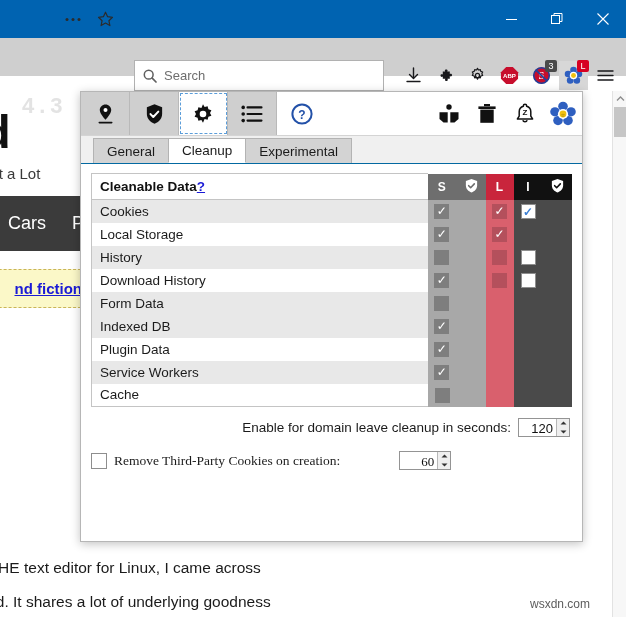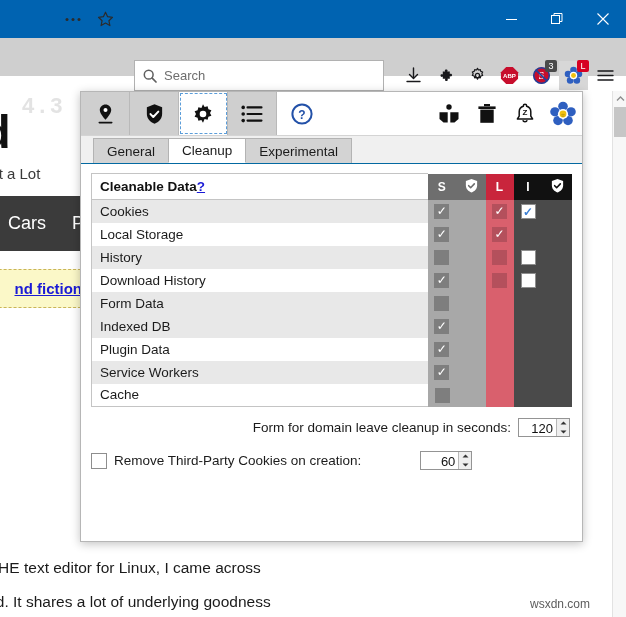--- a/index.html
+++ b/index.html
@@ -325,21 +325,21 @@
   .cb.dimcheck.red { background: #b4505c; color: #ffffff; }
 
   
   .optrow {
     display: flex; align-items: center;
     margin-top: 11px;
     font-size: 13.5px; color: #1b1b1b;
     padding-right: 2px;
   }
   .optrow.r1 { justify-content: flex-end; }
-  .optrow.r2 { justify-content: flex-start; margin-top: 14px; }
+  .optrow.r2 { justify-content: flex-start; margin-top: 14px; font-family: Liberation Serif, serif; }
   .opt-label { white-space: nowrap; }
   .spin {
     display: inline-flex;
     width: 52px; height: 19px;
     margin-left: 7px;
     border: 1px solid #949494;
     background: #ffffff;
     align-items: stretch;
   }
   .spin .val {
@@ -682,21 +682,21 @@
             <td class="cell cs"><span class="cb dim"></span></td>
             <td class="cell css"></td>
             <td class="cell cl"></td>
             <td class="cell ci"></td>
             <td class="cell cis"></td>
           </tr>
         </tbody>
       </table>
 
       <div class="optrow r1">
-        <span class="opt-label">Form for domain leave cleanup in seconds:</span>
+        <span class="opt-label">Enable for domain leave cleanup in seconds:</span>
         <span class="spin">
           <span class="val">120</span>
           <span class="arrows">
             <span class="a">
               <svg width="7" height="4" viewBox="0 0 7 4">
                   <path d="M3.5 0.5L6.5 3.5h-6z" fill="#333"></path>
                 </svg>
             </span>
             <span class="a">
               <svg width="7" height="4" viewBox="0 0 7 4">

